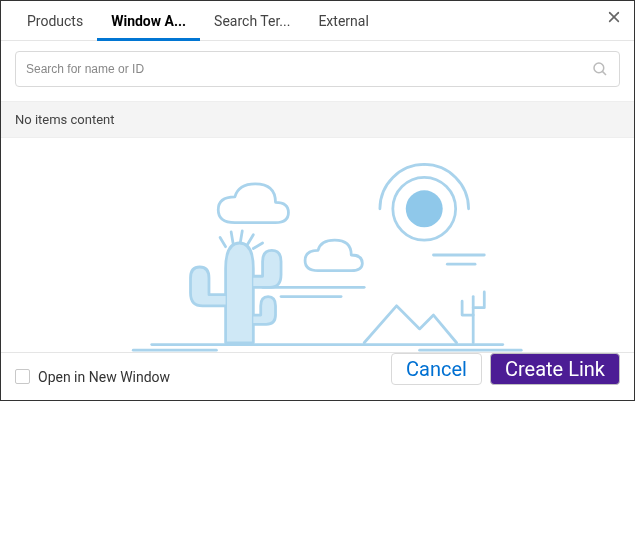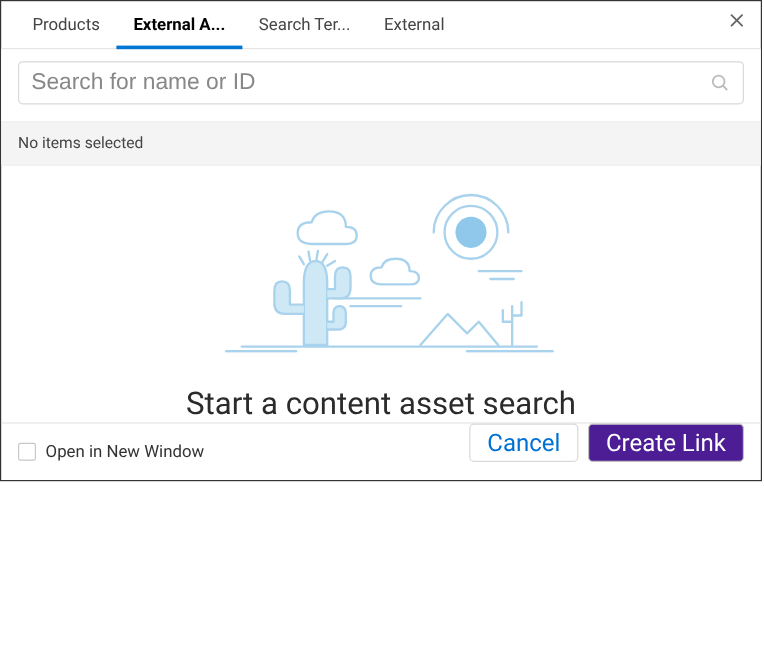--- a/index.html
+++ b/index.html
@@ -44,21 +44,21 @@
   .search-box {
     width: 100%;
     height: 36px;
     border: 1px solid #d9d9d9;
     border-radius: 4px;
     display: flex; align-items: center;
     padding: 0 10px;
   }
   .search-box input {
     flex: 1; border: none; outline: none;
-    font-size: 19px;
+    font-size: 12px;
     color: #333;
     background: transparent;
   }
   .search-box input::placeholder { color: #888; }
   .search-icon { color: #bbb; width: 18px; height: 18px; }
   .status-bar {
     background: #f4f4f4;
     border-top: 1px solid #eee;
     border-bottom: 1px solid #eee;
     font-size: 13px;
@@ -119,42 +119,42 @@
     cursor: default;
   }
 </style>
 </head>
 <body>
 
 <div class="dialog">
 
   <div class="tabs-row">
     <div class="tab">Products</div>
-    <div class="tab active">External A...</div>
+    <div class="tab active">Window A...</div>
     <div class="tab">Search Ter...</div>
     <div class="tab">External</div>
     <div class="close-x">
       <svg viewBox="0 0 16 16" width="14" height="14" stroke="#666" stroke-width="1.8" fill="none" stroke-linecap="round">
         <line x1="3" y1="3" x2="13" y2="13"></line>
           <line x1="13" y1="3" x2="3" y2="13"></line>
       </svg>
     </div>
   </div>
 
   <div class="search-wrap">
     <div class="search-box">
       <input type="text" placeholder="Search for name or ID" style="">
       <svg class="search-icon" viewBox="0 0 24 24" fill="none" stroke="currentColor" stroke-width="2">
         <circle cx="10.5" cy="10.5" r="6.5"></circle>
           <line x1="20" y1="20" x2="15.2" y2="15.2"></line>
       </svg>
     </div>
   </div>
 
-  <div class="status-bar">No items selected</div>
+  <div class="status-bar">No items content</div>
 
   <div class="main">
     <svg class="illus" viewBox="0 0 500 210">
       <g stroke="#a9d3ec" stroke-width="3" fill="none" stroke-linecap="round" stroke-linejoin="round">
 
         <circle cx="365" cy="55" r="20" fill="#8fc8ea" stroke="none"></circle>
         <circle cx="365" cy="55" r="34"></circle>
         <path d="M365 7 A48 48 0 0 1 413 55"></path>
         <path d="M365 7 A48 48 0 0 0 317 55"></path>
 
@@ -183,21 +183,20 @@
           <path d="M180 180 L194 180 Q204 180 204 170 L204 160 Q204 150 196 150 Q188 150 188 160 L188 170 L180 170" fill="#cfe8f6"></path>
 
           <line x1="150" y1="96" x2="144" y2="86"></line>
           <line x1="158" y1="92" x2="156" y2="80"></line>
           <line x1="166" y1="91" x2="168" y2="79"></line>
           <line x1="174" y1="93" x2="180" y2="83"></line>
           <line x1="180" y1="98" x2="190" y2="92"></line>
         </g>
       </g>
     </svg>
-    <div class="prompt">Start a content asset search</div>
   </div>
 
   <div class="footer">
     <label class="checkbox-wrap">
       <span class="checkbox-box"></span>
       <span>Open in New Window</span>
     </label>
     <div class="footer-spacer"></div>
     <div class="btn btn-cancel">Cancel</div>
     <div class="btn btn-create">Create Link</div>

